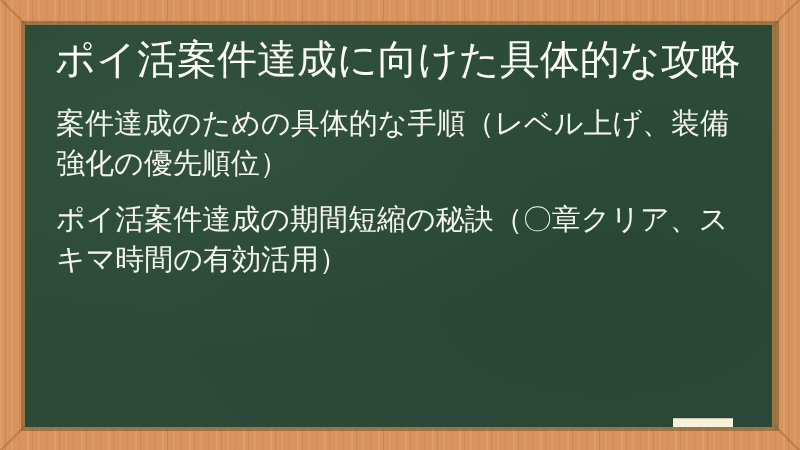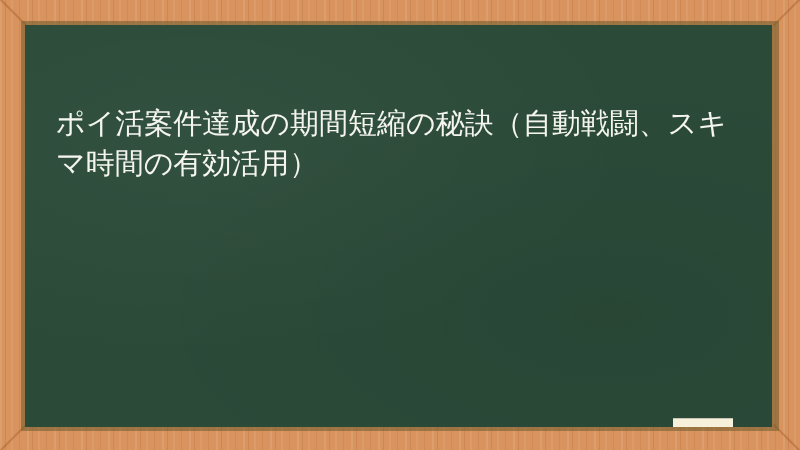--- a/index.html
+++ b/index.html
@@ -136,21 +136,23 @@
 
   <span class="mitre tl"></span>
   <span class="mitre tr"></span>
   <span class="mitre bl"></span>
   <span class="mitre br"></span>
 
   <div class="rim"></div>
 
   <div class="board">
 
+    <div class="title">ポイ活案件達成に向けた具体的な攻略</div>
 
     <ul class="list">
-      <li class="list-item">ポイ活案件達成の期間短縮の秘訣（自動戦闘、スキマ時間の有効活用）</li>
+      <li class="list-item">案件達成のための具体的な手順（レベル上げ、装備強化の優先順位）</li>
+      <li class="list-item">ポイ活案件達成の期間短縮の秘訣（〇章クリア、スキマ時間の有効活用）</li>
     </ul>
 
     <div class="chalk"></div>
 
   </div>
 </div>
 
 </body></html>

